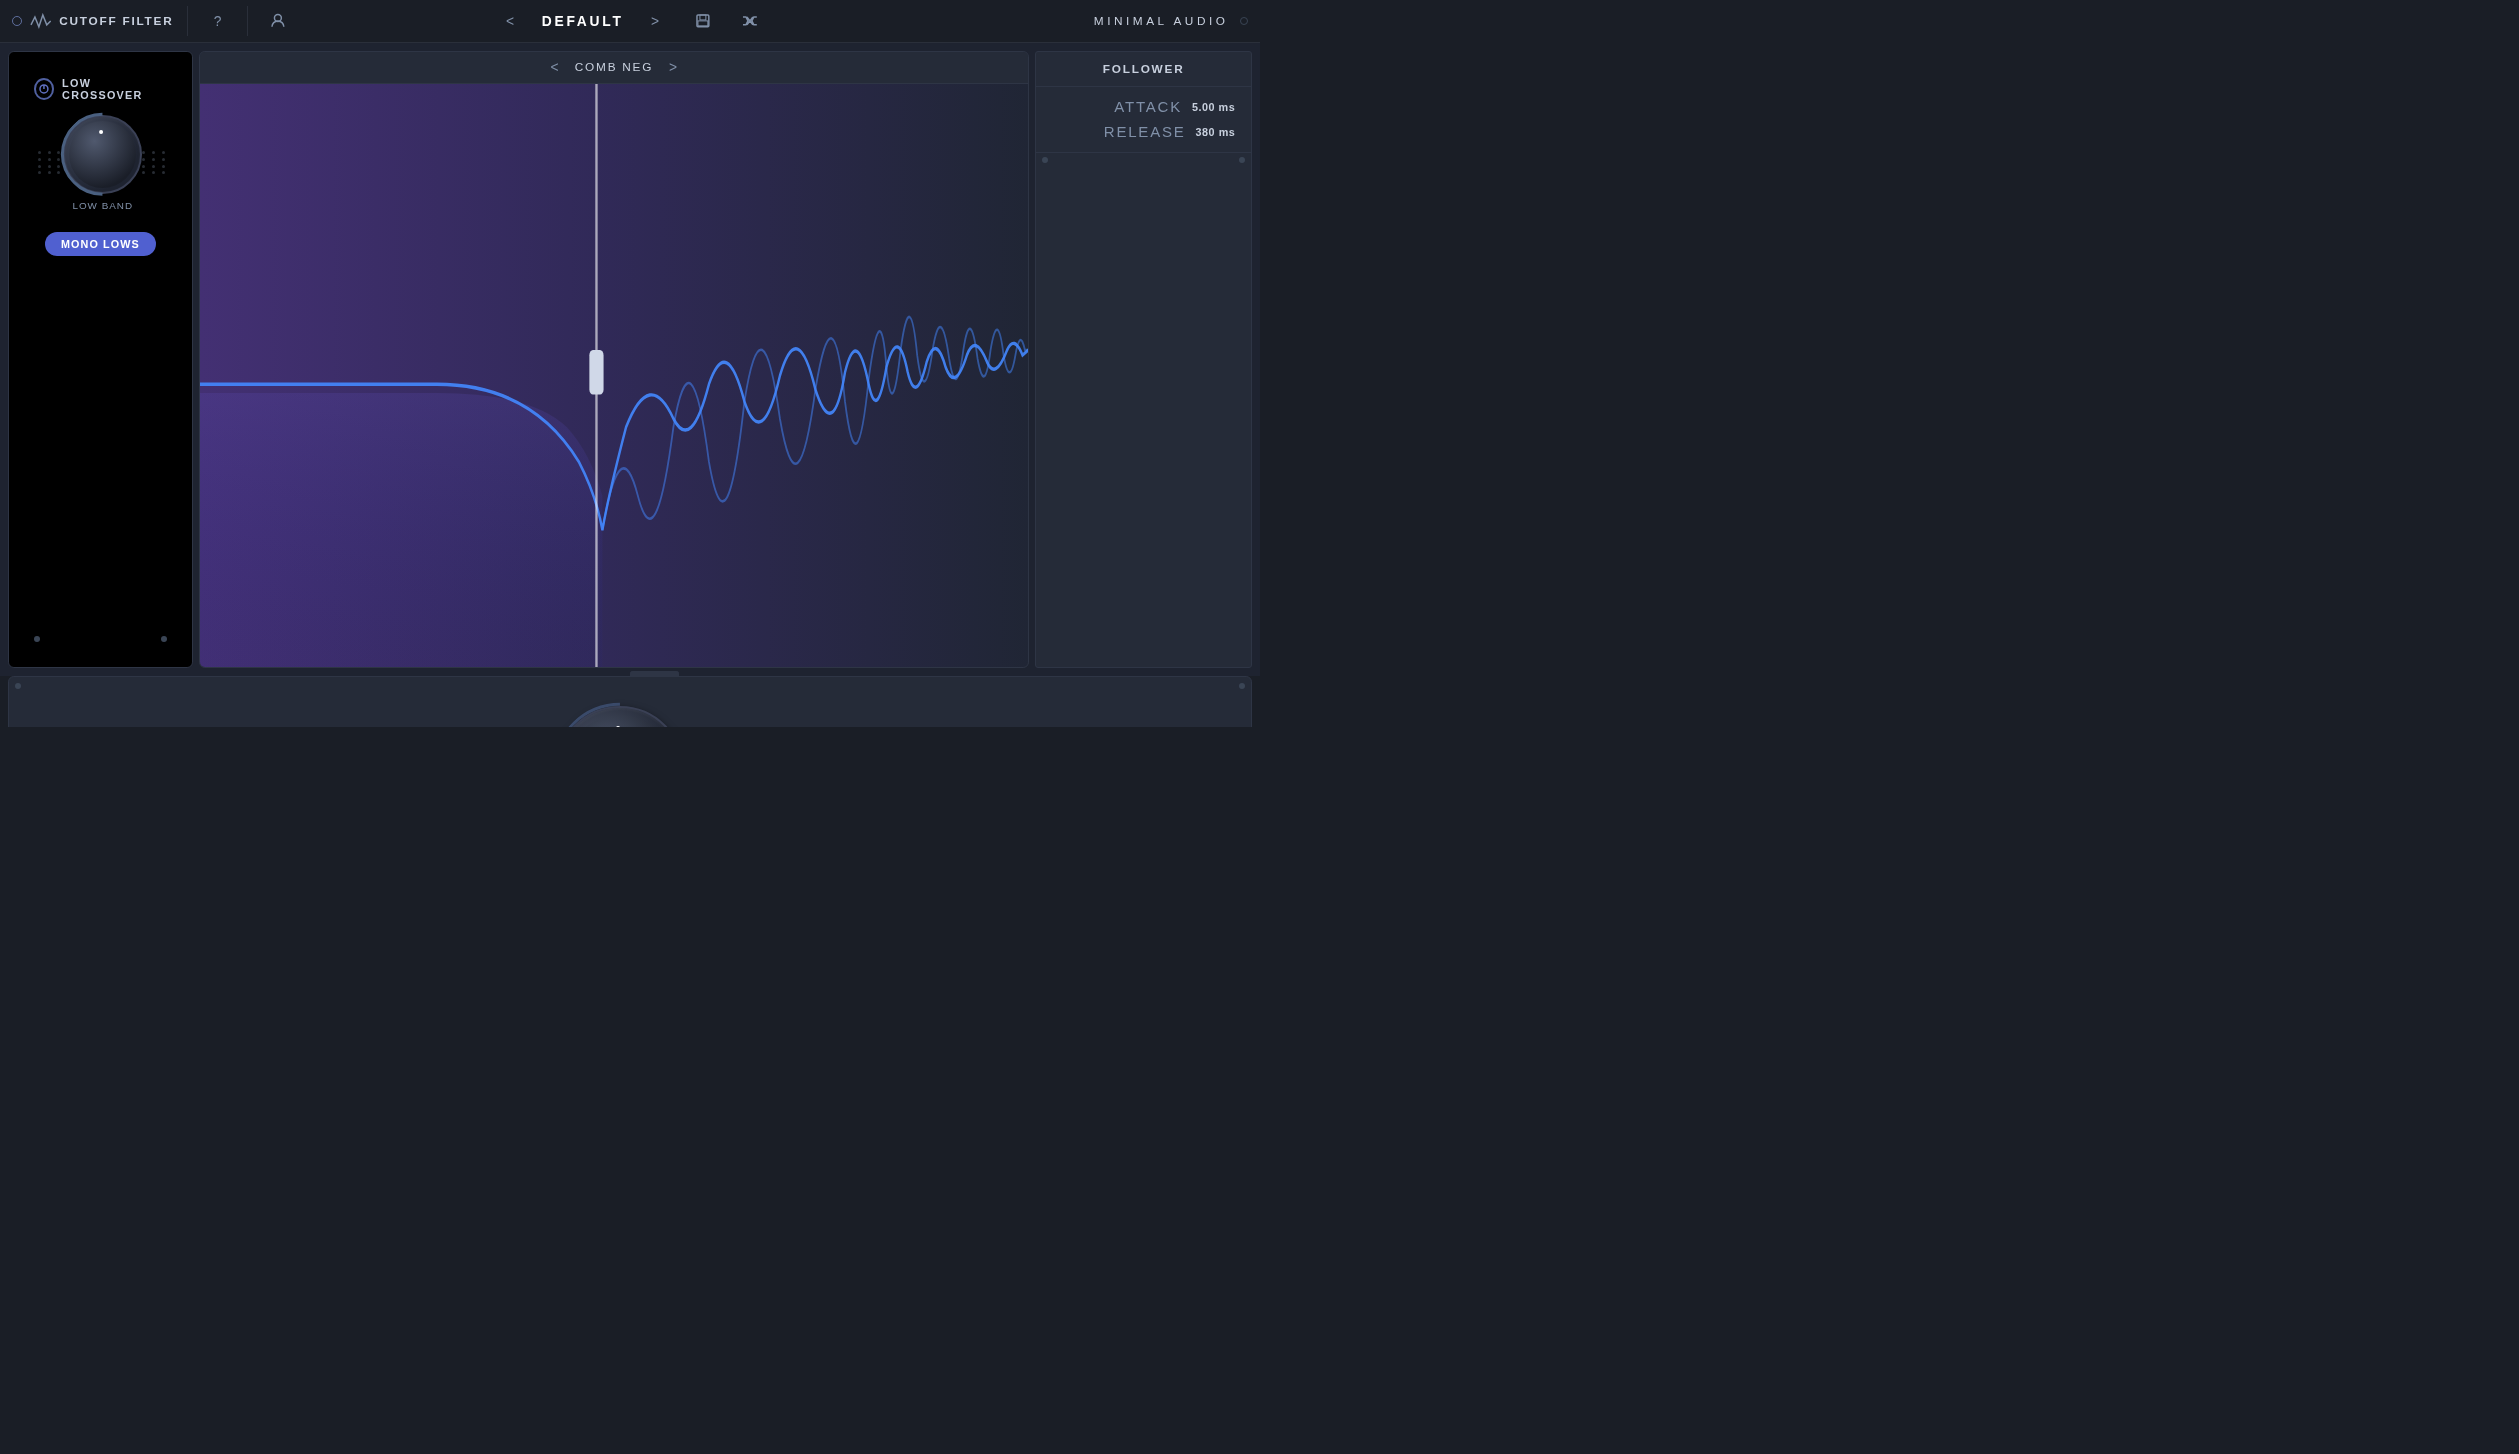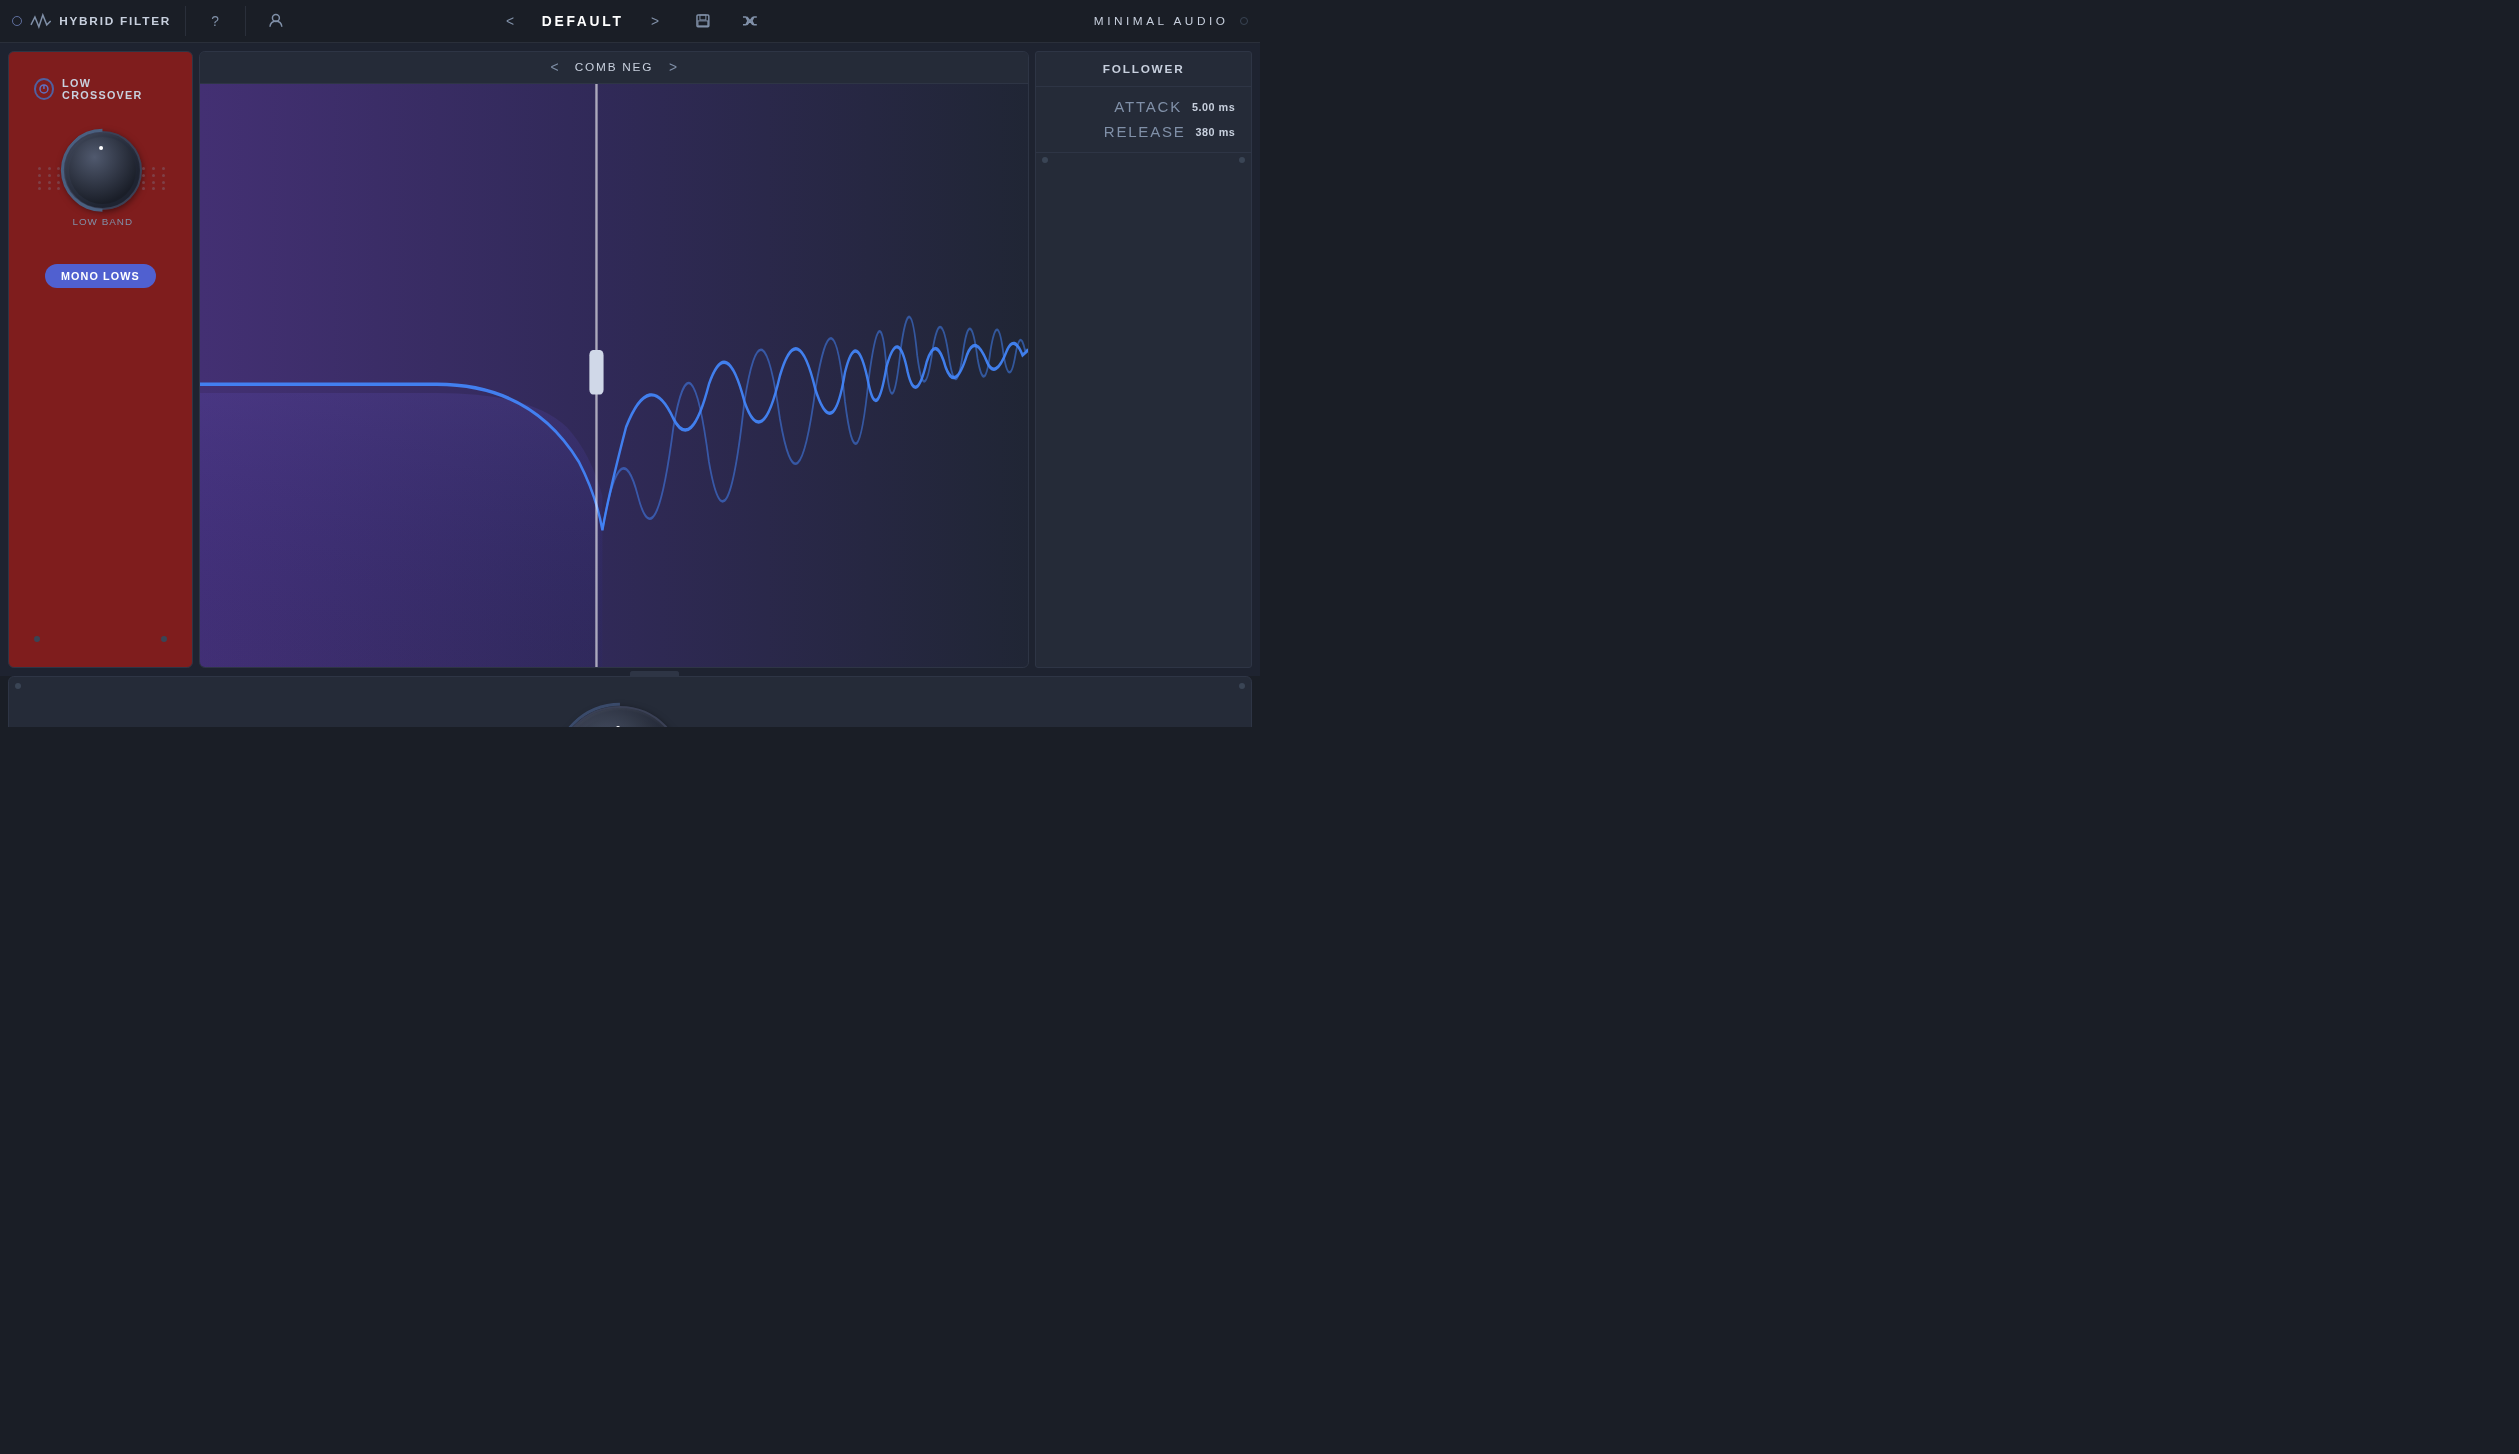--- a/index.html
+++ b/index.html
@@ -83,28 +83,27 @@
       display: flex;
       height: calc(100% - 43px - 51px);
       padding: 7.9px;
       gap: 5.9px;
       background: #1e2330;
     }
 
     
     .left-panel {
       width: 185px;
-      background: #7f1d1d;
+      background: #000000;
       border-radius: 5.9px;
       border: 1px solid #2e3545;
       display: flex;
       flex-direction: column;
       padding: 25px;
       flex-shrink: 0;
-      gap: 16px;
     }
     .panel-header {
       display: flex;
       align-items: center;
       gap: 7.9px;
       margin-bottom: 9.9px;
     }
     .power-btn {
       width: 21.7px;
       height: 21.7px;
@@ -471,21 +470,21 @@
   </style>
 </head>
 <body>
 
 <div class="top-bar">
   <div class="top-bar-left">
     <span style="width:9.9px;height:9.9px;border-radius:50%;border:1px solid #6070a0;display:inline-block;"></span>
     <svg width="21.7" height="15.8" viewBox="0 0 22 16" fill="none">
       <path d="M1 12 L5 4 L9 14 L13 2 L17 12 L21 8" stroke="#8090a8" stroke-width="1.5" fill="none"></path>
     </svg>
-    <span class="top-bar-title">HYBRID FILTER</span>
+    <span class="top-bar-title">CUTOFF FILTER</span>
     <div class="top-bar-sep"></div>
     <div class="top-bar-btn">?</div>
     <div class="top-bar-sep"></div>
     <div class="top-bar-btn">
       <svg width="15.8" height="15.8" viewBox="0 0 16 16">
           <circle cx="8" cy="5" r="3.5" stroke="#8090a8" stroke-width="1.5" fill="none"></circle>
           <path d="M2 14c0-3.3 2.7-6 6-6s6 2.7 6 6" stroke="#8090a8" stroke-width="1.5" fill="none"></path>
         </svg>
     </div>
   </div>

